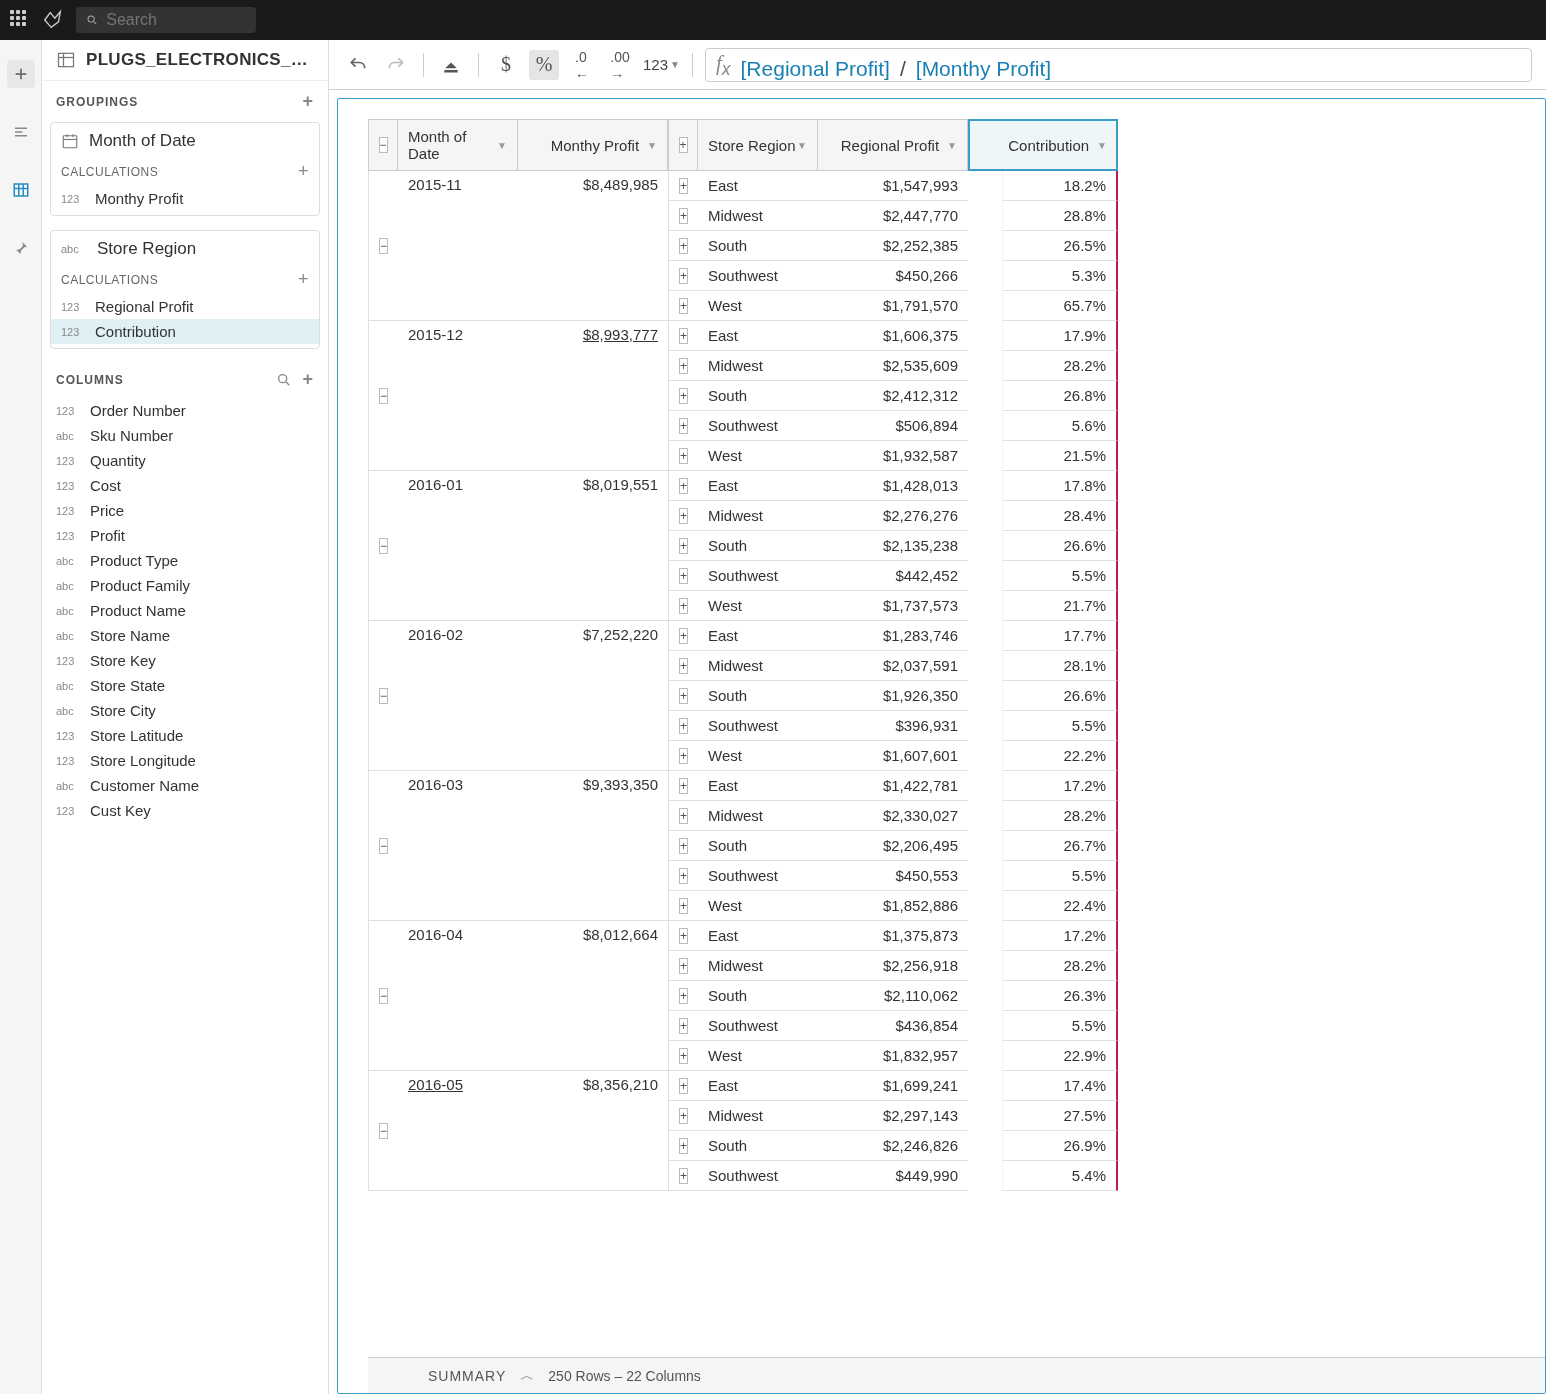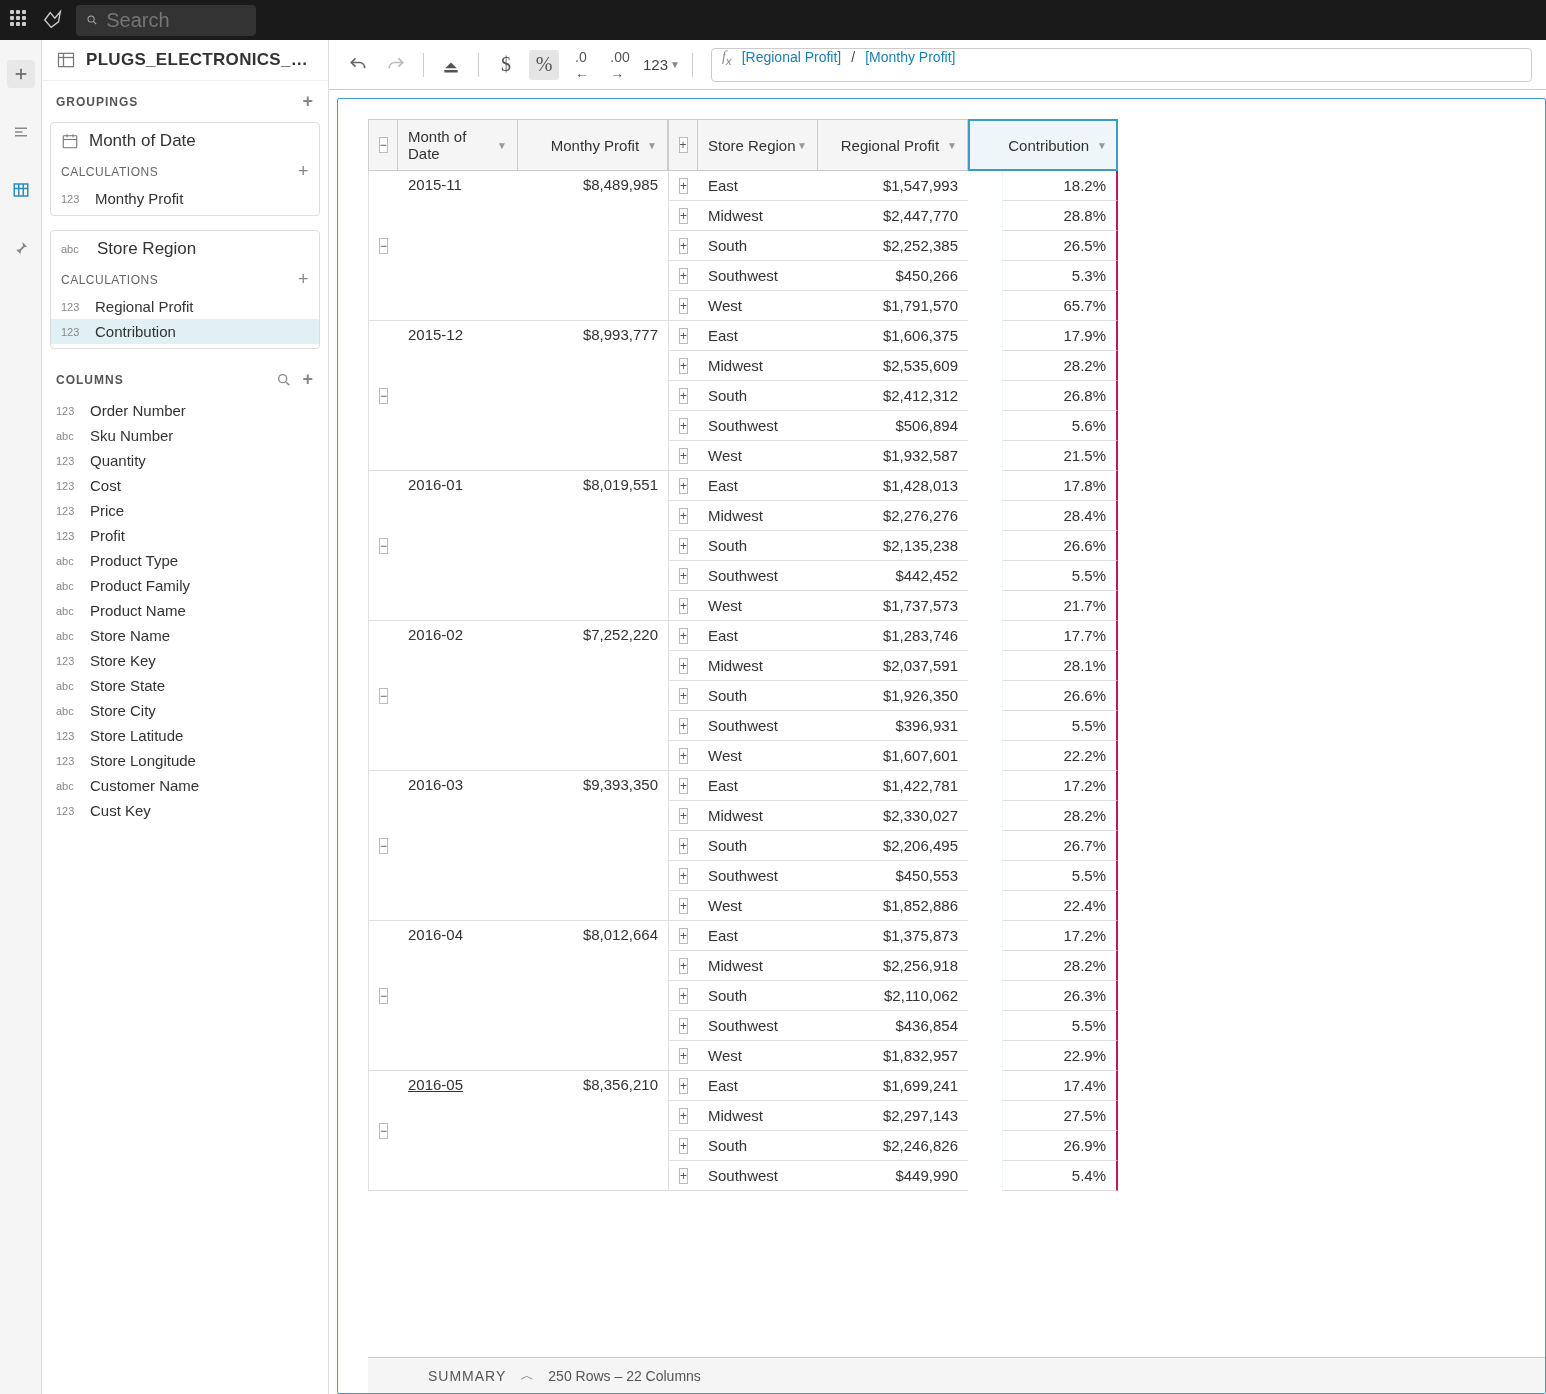--- a/index.html
+++ b/index.html
@@ -4,21 +4,21 @@
 <style>
 * { box-sizing: border-box; margin: 0; padding: 0; font-family: -apple-system, BlinkMacSystemFont, "Segoe UI", Arial, sans-serif; }
 body { background: #fff; color: #333; overflow: hidden; }
 
 .topbar { height: 40px; background: #1a1a1a; display: flex; align-items: center; padding: 0 10px; gap: 12px; }
 .apps-icon { width: 20px; height: 20px; display: grid; grid-template-columns: repeat(3,4px); grid-template-rows: repeat(3,4px); gap: 2px; }
 .apps-icon span { background: #ccc; border-radius: 1px; }
 .bird-icon { color: #ccc; font-size: 20px; }
 .search-box { display: flex; align-items: center; background: #333; border-radius: 4px; padding: 4px 10px; width: 180px; gap: 8px; }
 .search-box svg { width: 14px; height: 14px; }
-.search-box input { background: transparent; border: none; color: #d946ef; font-size: 20px; outline: none; width: 100%; }
+.search-box input { background: transparent; border: none; color: #d946ef; font-size: 16px; outline: none; width: 100%; }
 
 .main { display: flex; height: calc(100vh - 40px); }
 .rail { width: 42px; background: #f5f5f5; border-right: 1px solid #ddd; display: flex; flex-direction: column; align-items: center; padding-top: 20px; gap: 30px; }
 .rail-btn { width: 28px; height: 28px; display: flex; align-items: center; justify-content: center; color: #777; cursor: pointer; border-radius: 4px; }
 .rail-btn.active { color: #08c; }
 .rail-btn.plus { background: #e8e8e8; }
 
 .sidebar { width: 287px; border-right: 1px solid #ddd; display: flex; flex-direction: column; background: #fff; overflow-y: auto; }
 .sb-header { display: flex; align-items: center; padding: 10px 14px; gap: 10px; border-bottom: 1px solid #eee; }
 .sb-header-icon { color: #666; }
@@ -37,21 +37,21 @@
 
 .columns-list { padding: 2px 0 20px; }
 .columns-list .field-row { padding: 4px 14px; }
 
 .content { flex: 1; display: flex; flex-direction: column; min-width: 0; }
 .toolbar { height: 50px; display: flex; align-items: center; padding: 0 14px; gap: 8px; border-bottom: 1px solid #ccc; }
 .tbtn { width: 30px; height: 30px; display: flex; align-items: center; justify-content: center; color: #555; cursor: pointer; border-radius: 3px; font-size: 18px; }
 .tbtn.active { background: #e5e5e5; }
 .tsep { width: 1px; height: 24px; background: #ccc; margin: 0 4px; }
 .fmt-label { font-size: 15px; color: #444; display: flex; align-items: center; gap: 2px; }
-.fx-box { display: flex; align-items: flex-start; border: 1px solid #ccc; border-radius: 4px; height: 34px; padding: 0 10px; margin-left: 6px; flex: 1; gap: 10px; font-family: "Courier New", monospace; font-size: 14px; }
+.fx-box { display: flex; align-items: flex-end; border: 1px solid #ccc; border-radius: 4px; height: 34px; padding: 0 10px; flex: 1; gap: 10px; font-family: "Courier New", monospace; font-size: 21px; }
 .fx-label { color: #888; font-style: italic; font-family: serif; }
 .fx-token { color: #1a7fb3; }
 .fx-op { color: #444; }
 
 .grid-wrap { flex: 1; padding: 20px 0 0 30px; overflow: auto; position: relative; border: 1px solid #3a9cc7; border-radius: 2px; margin: 8px 0 0 8px; }
 .grid { display: grid; grid-template-columns: 30px 120px 150px 30px 120px 150px 150px; font-size: 15px; }
 .hdr { background: #f5f5f5; border: 1px solid #ccc; border-left: none; padding: 8px 10px; font-weight: 500; display: flex; align-items: center; justify-content: space-between; position: sticky; top: 0; }
 .hdr.first { border-left: 1px solid #ccc; justify-content: center; }
 .hdr.right { justify-content: flex-end; gap: 8px; }
 .hdr.sel { outline: 2px solid #3a9cc7; outline-offset: -2px; background: #eef6fa; }
@@ -376,21 +376,21 @@
           <div class="cell expcell">
             <span class="exp-btn">+</span>
           </div>
           <div class="cell">West</div>
           <div class="cell num">$1,791,570</div>
           <div class="cell num contrib">65.7%</div>
           <div class="cell expcell month-border" style="grid-row: span 5;">
             <span class="exp-btn">−</span>
           </div>
           <div class="cell" style="grid-row: span 5; align-items: flex-start;">2015-12</div>
-          <div class="cell num" style="grid-row: span 5; align-items: flex-start;">$8,993,777</div>
+          <div class="cell num" style="grid-row: span 5; align-items: flex-start; text-decoration: underline;">$8,993,777</div>
           <div class="cell expcell">
             <span class="exp-btn">+</span>
           </div>
           <div class="cell">East</div>
           <div class="cell num">$1,606,375</div>
           <div class="cell num contrib">17.9%</div>
           <div class="cell expcell">
             <span class="exp-btn">+</span>
           </div>
           <div class="cell">Midwest</div>

